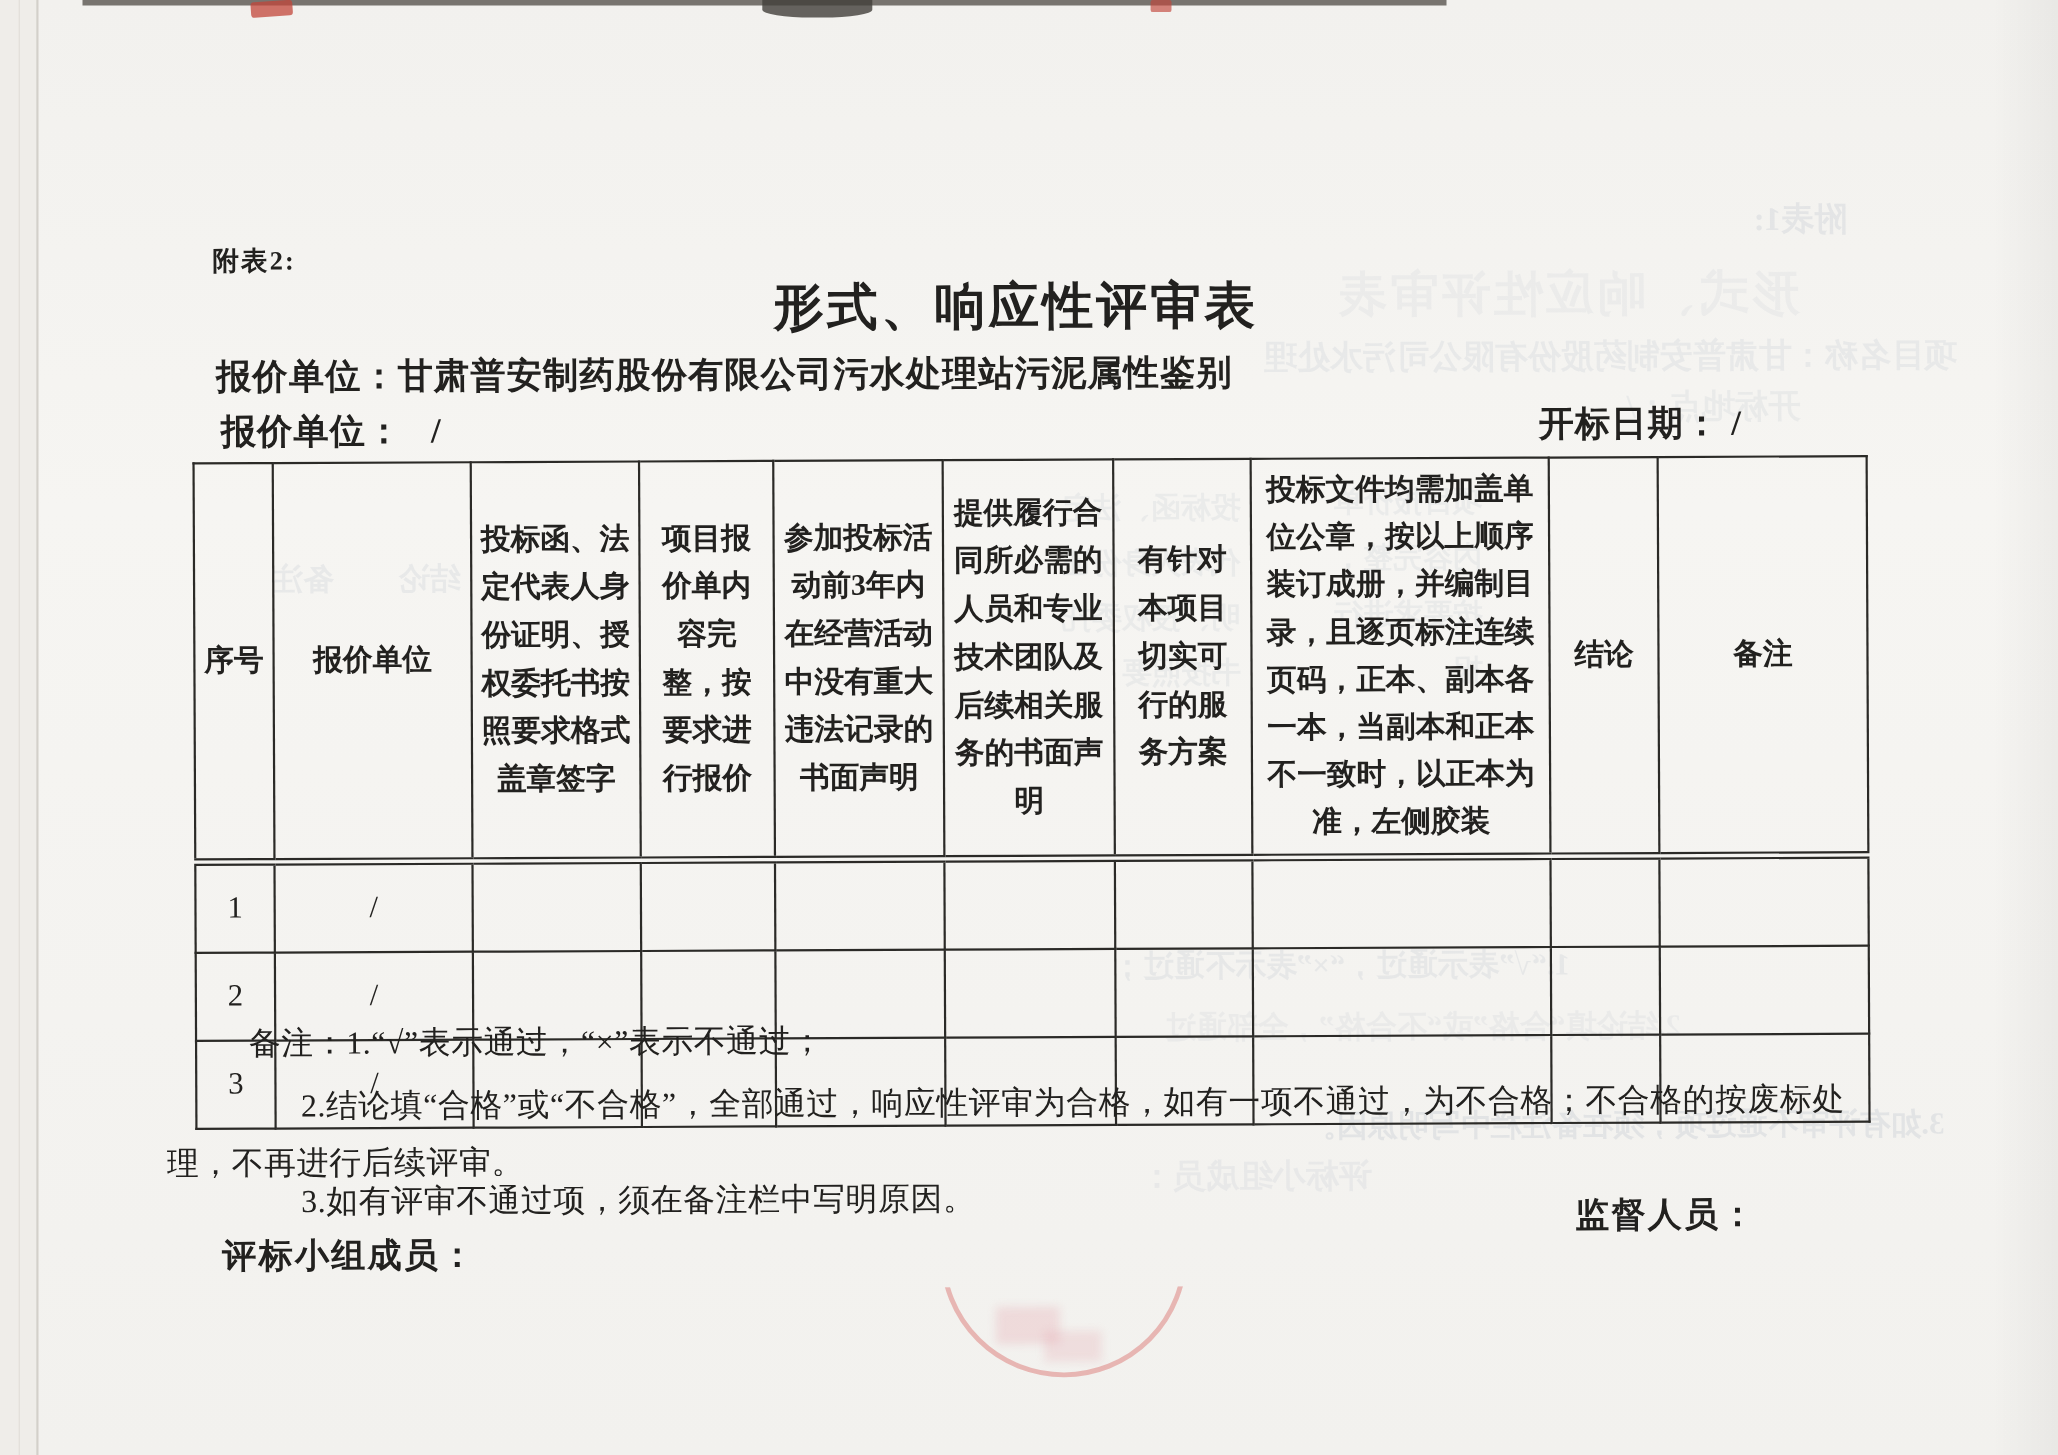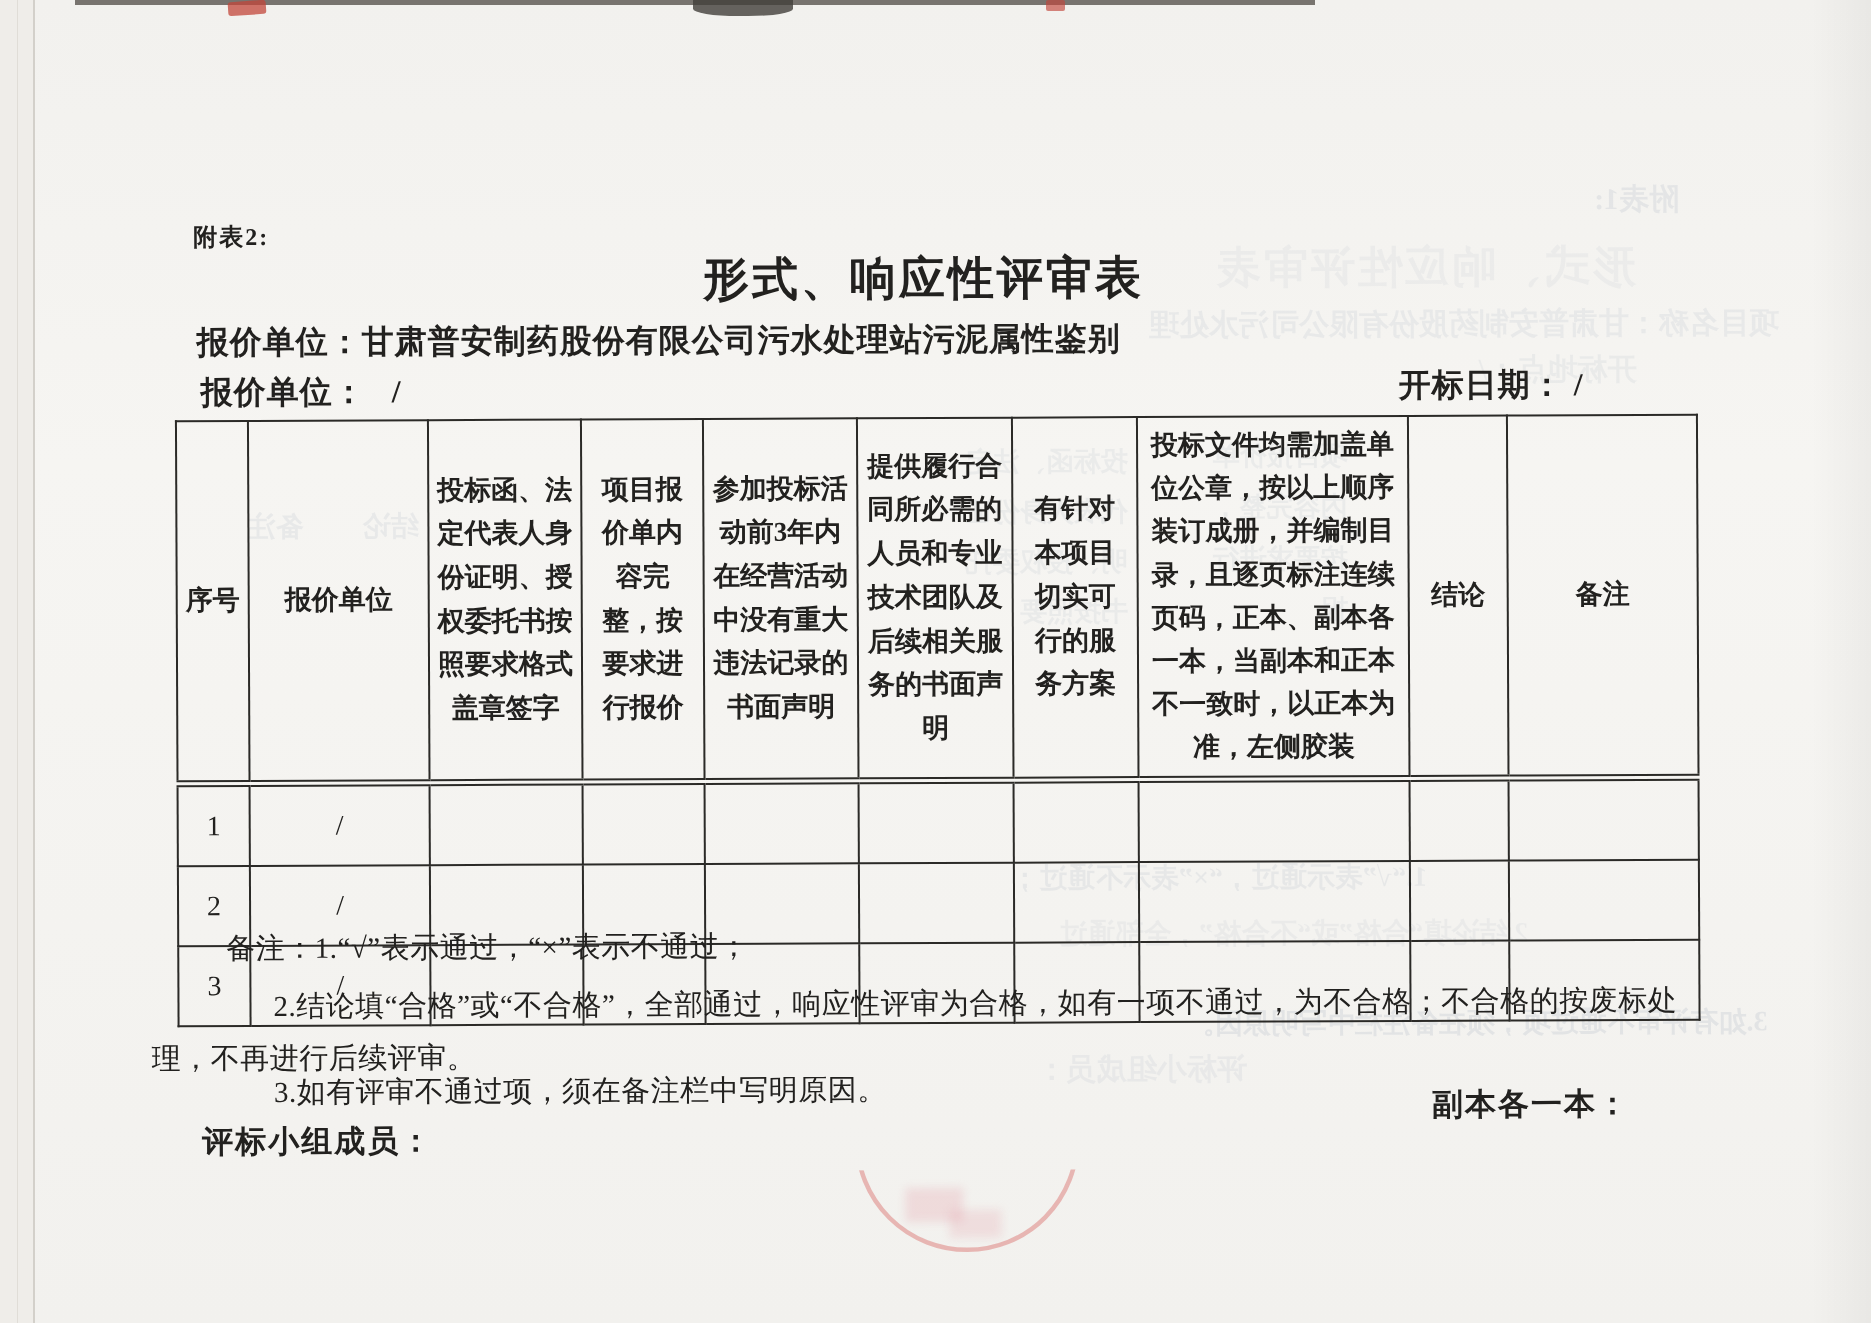--- a/index.html
+++ b/index.html
@@ -171,21 +171,21 @@
       </tbody>
     </table>
 
     <div class="abs note1">
       <span>备注：</span><span>1.“√”表示通过，“×”表示不通过；</span>
     </div>
     <div class="abs note2">2.结论填“合格”或“不合格”，全部通过，响应性评审为合格，如有一项不通过，为不合格；不合格的按废标处理，不再进行后续评审。</div>
     <div class="abs note3">3.如有评审不通过项，须在备注栏中写明原因。</div>
 
     <div class="abs team">评标小组成员：</div>
-    <div class="abs supervisor">副本各一本：</div>
+    <div class="abs supervisor">监督人员：</div>
 
     <svg class="stamp-svg" width="290" height="303" viewBox="0 0 290 303">
       <defs>
         <clipPath id="stampclip">
             <rect x="0" y="150" width="290" height="153"></rect>
           </clipPath>
         <filter id="stampblur" x="-50%" y="-50%" width="200%" height="200%">
             <feGaussianBlur stdDeviation="4"></feGaussianBlur>
           </filter>
       </defs>

